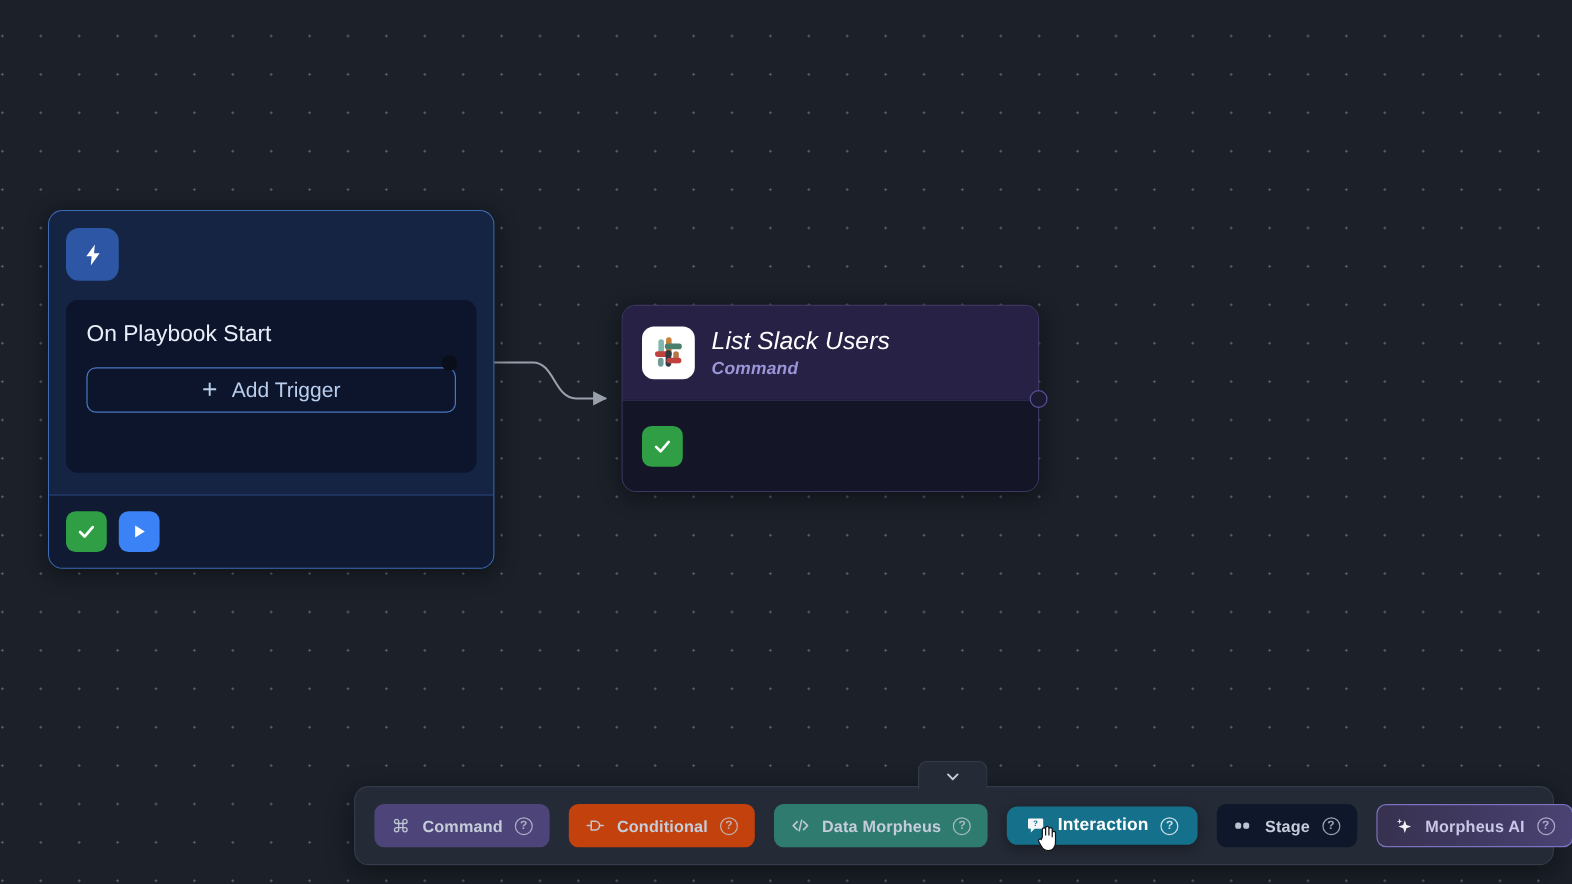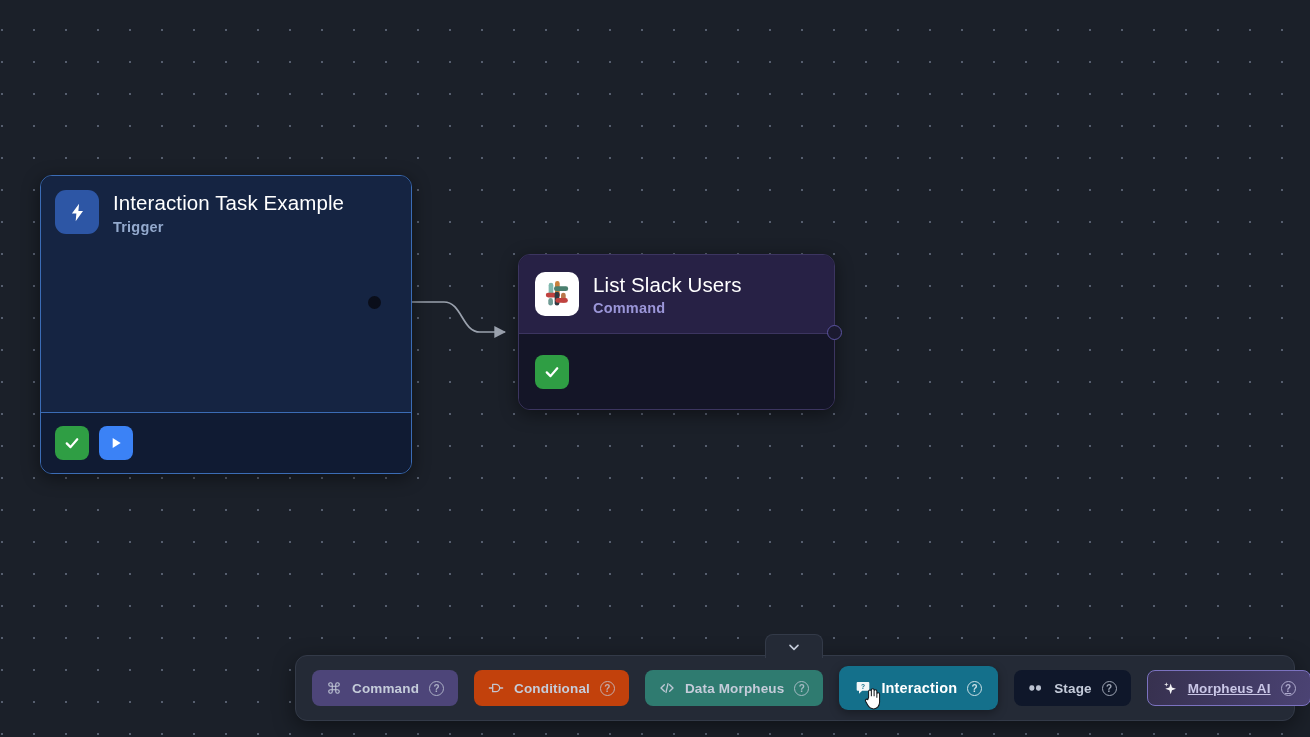--- a/index.html
+++ b/index.html
@@ -141,26 +141,27 @@
     cursor: pointer;
     flex: none;
   }
   .sq-green { background: #2f9e44; }
   .sq-blue  { background: #3b82f6; }
 
   
   #node-command {
     left: 518px;
     top: 254px;
-    width: 317px;
+    width: 348px;
     height: 156px;
     background: #141527;
     border: 1.2px solid #3c3560;
     border-radius: 12px;
     box-shadow: 0 4px 18px rgba(0,0,0,.45);
+    font-style: italic;
   }
   #node-command .node-top {
     background: #272145;
     border-radius: 11px 11px 0 0;
     height: 78px;
     display: flex;
     align-items: center;
     padding: 0 16px;
   }
   #node-command .node-foot {
@@ -262,32 +263,31 @@
 
   .tb-command   { background: #4d4579; }
   .tb-cond      { background: #c2410c; }
   .tb-format    { background: #2f7b70; }
   .tb-stage     { background: #0f172a; }
 
   
   .tb-interaction {
     background: #14708b;
     color: #ffffff;
-    height: 44px;
+    height: 32px;
     font-size: 14.5px;
     border-radius: 9px;
     padding: 0 16px;
     box-shadow: 0 3px 10px rgba(0,0,0,.35);
   }
 
   .tb-morpheus {
     background: linear-gradient(100deg, #37314f 0%, #413a63 55%, #4b4373 100%);
     border: 1px solid #7b72c0;
     color: #c9c6e6;
-    text-decoration: underline;
   }
 
   
   #cursor {
     position: absolute;
     left: 862px;
     top: 686px;
     width: 22px;
     height: 26px;
     pointer-events: none;
@@ -310,26 +310,29 @@
 
   <div class="node" id="node-trigger">
     <div class="node-top">
 
       <div class="node-head">
         <div class="node-badge badge-trigger">
           <svg width="21" height="21" viewBox="0 0 24 24" fill="#ffffff">
             <path d="M13.8 2 5.6 13.2h5.1L9.9 22l8.4-11.6h-5.3z"></path>
           </svg>
         </div>
-        <div>
-          <div class="node-title">Interaction Task Example</div>
-          <div class="node-sub sub-trigger">Trigger</div>
+      </div>
+
+      <div class="trigger-panel">
+        <div class="panel-label">On Playbook Start</div>
+        <div class="add-trigger-btn">
+          <span class="plus">+</span>
+          <span>Add Trigger</span>
         </div>
       </div>
-
 
     </div>
 
     <div class="node-foot">
       <div class="sq-btn sq-green">
         <svg width="18" height="18" viewBox="0 0 24 24" fill="none" stroke="#ffffff" stroke-width="3" stroke-linecap="round" stroke-linejoin="round">
           <path d="M5 12.5 10 17.5 19 7"></path>
         </svg>
       </div>
       <div class="sq-btn sq-blue">

